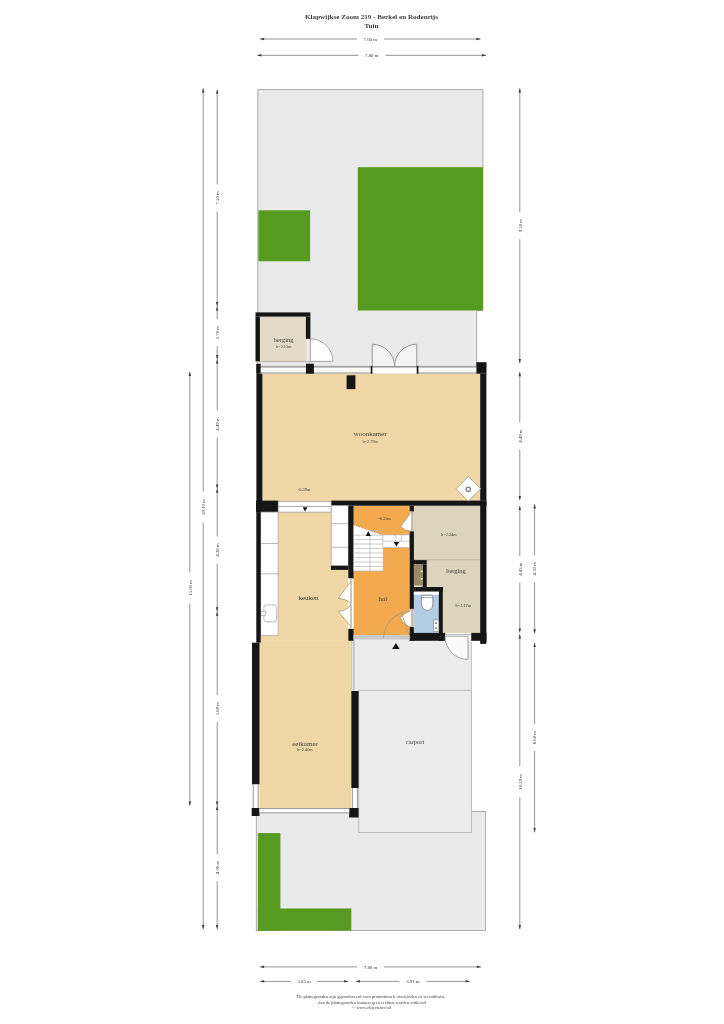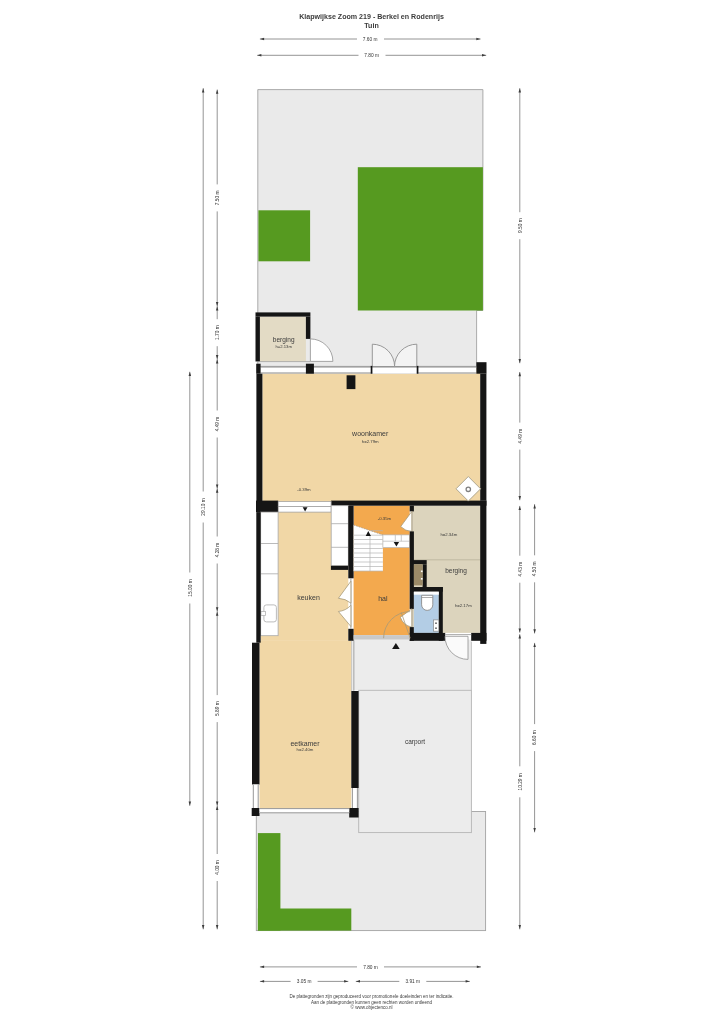--- a/index.html
+++ b/index.html
@@ -1,17 +1,17 @@
 <!DOCTYPE html>
 <html><head>
 <meta charset="utf-8">
 <style>
 html,body{margin:0;padding:0;background:#fff;}
 #page{position:relative;width:724px;height:1024px;background:#fff;overflow:hidden;
-font-family:Liberation Sans, sans-serif;}
+font-family:Liberation Serif, serif;}
 svg{position:absolute;left:0;top:0;}
 text{fill:#3b3b3b;}
 .dim{fill:#333;font-size:4.8px;}
 .room{font-size:7px;}
 .sub{font-size:4.3px;}
 </style>
 </head>
 <body>
 <div id="page">
 <svg width="724" height="1024" viewBox="0 0 724 1024">

